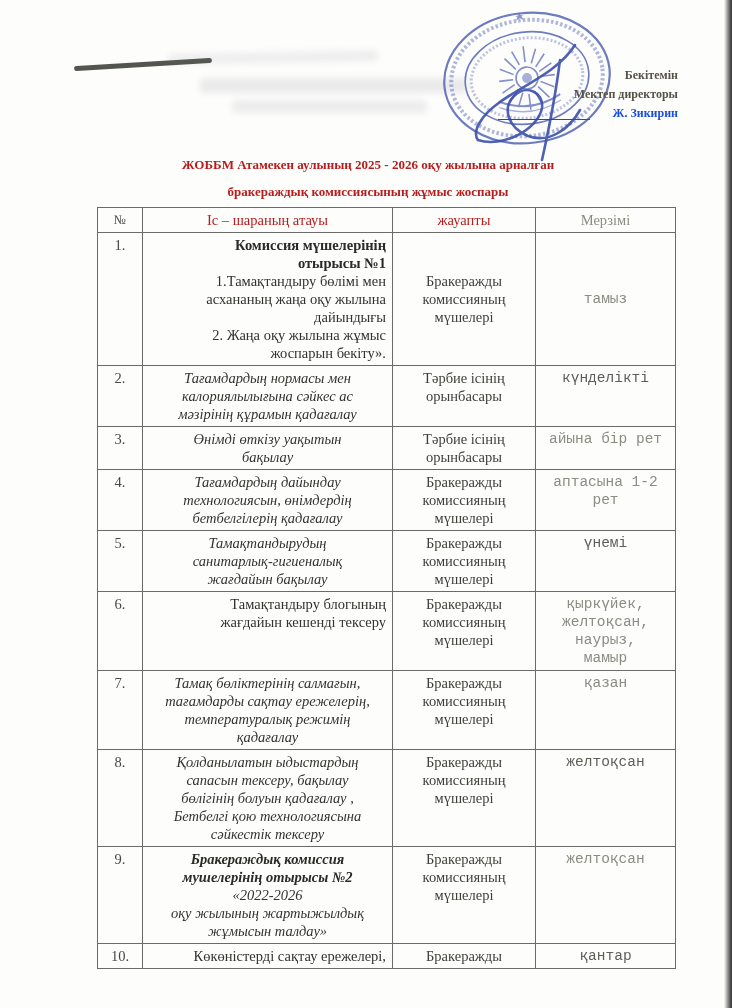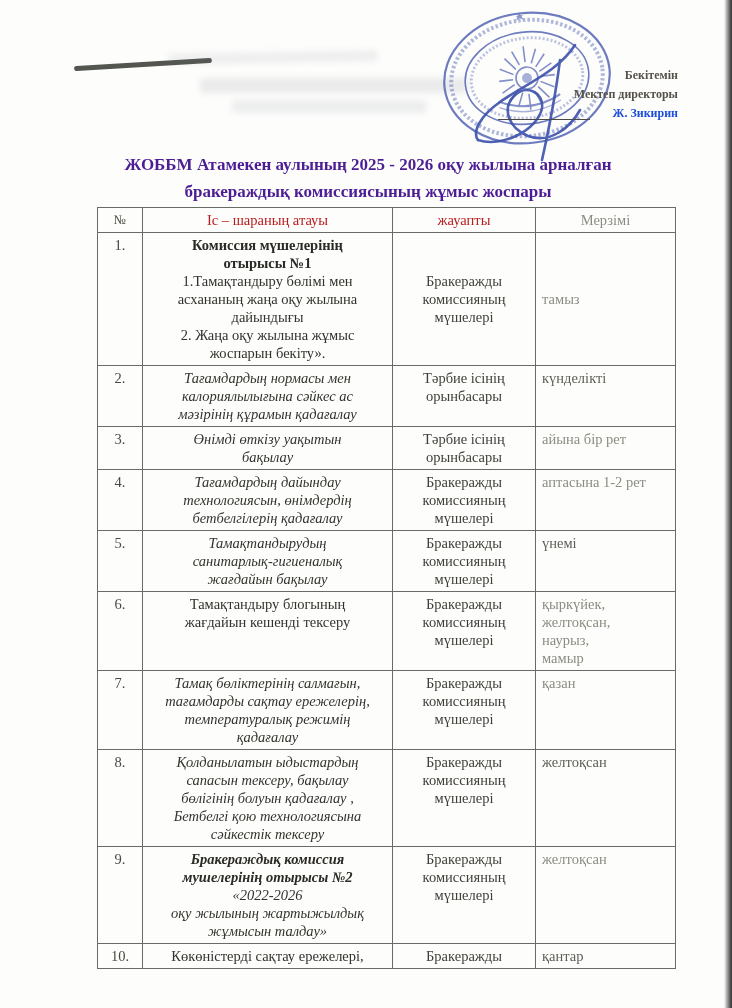--- a/index.html
+++ b/index.html
@@ -37,43 +37,43 @@
 
   .approval{
     position:absolute;top:66px;right:54px;text-align:right;
     font-weight:bold;font-size:12px;line-height:19px;color:#55524a;
   }
   .approval .name{color:#1d4ed8;}
   .sig-underline{position:absolute;left:498px;top:119px;width:92px;height:0;border-top:1.6px solid #4a4a46;}
 
   .doc-title{
     position:absolute;left:56px;top:151px;width:624px;text-align:center;
-    font-weight:bold;font-size:17px;line-height:27px;color:#4c1d95;
+    font-weight:bold;font-size:13px;line-height:27px;color:#b91c1c;
   }
 
   table.plan{
     position:absolute;left:97px;top:207px;width:578px;
     border-collapse:collapse;table-layout:fixed;
     font-size:14.5px;line-height:18px;
   }
   table.plan td, table.plan th{
     border:1px solid var(--border-gray);
     padding:3px 6px;vertical-align:top;white-space:pre-line;
     font-weight:normal;
   }
   th.h-num{font-size:13px;color:#4a4a44;}
   th.h-act,th.h-resp{color:#b91c1c;}
   th.h-period{color:var(--text-faded);}
   td.c-num{text-align:center;color:#4a4840;}
   td.c-act{color:var(--text-dark);}
   td.c-act .act-bold{font-weight:bold;color:#2b2a24;}
-  td.c-act.align-left{text-align:center;}
+  td.c-act.align-left{text-align:right;}
   td.c-act.align-center{text-align:center;font-style:italic;}
   td.c-resp{text-align:center;color:#3f3e37;margin-top:8px;}
-  td.c-period{color:#5d5f56;}
+  td.c-period{text-align:center;color:#5d5f56;font-family:Liberation Mono, monospace;}
   td.c-period.faded{color:var(--text-faded);}
   tr.v-middle td.c-resp, tr.v-middle td.c-period{vertical-align:middle;}
 </style>
 </head>
 <body>
 
 <div id="page">
 
   <div class="scan-edge"></div>
   <div class="pen-mark"></div>

